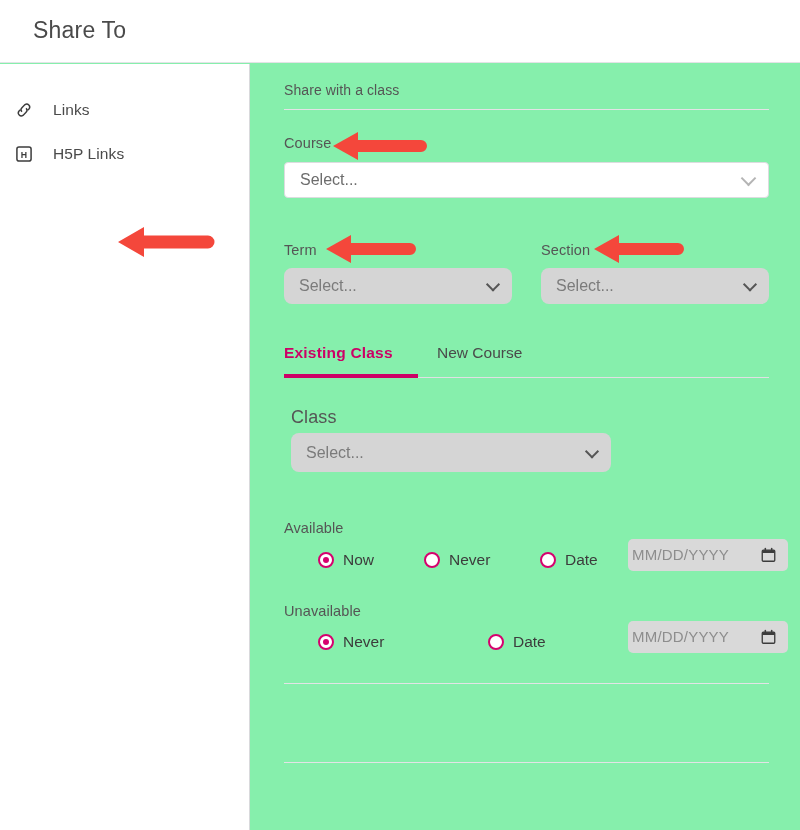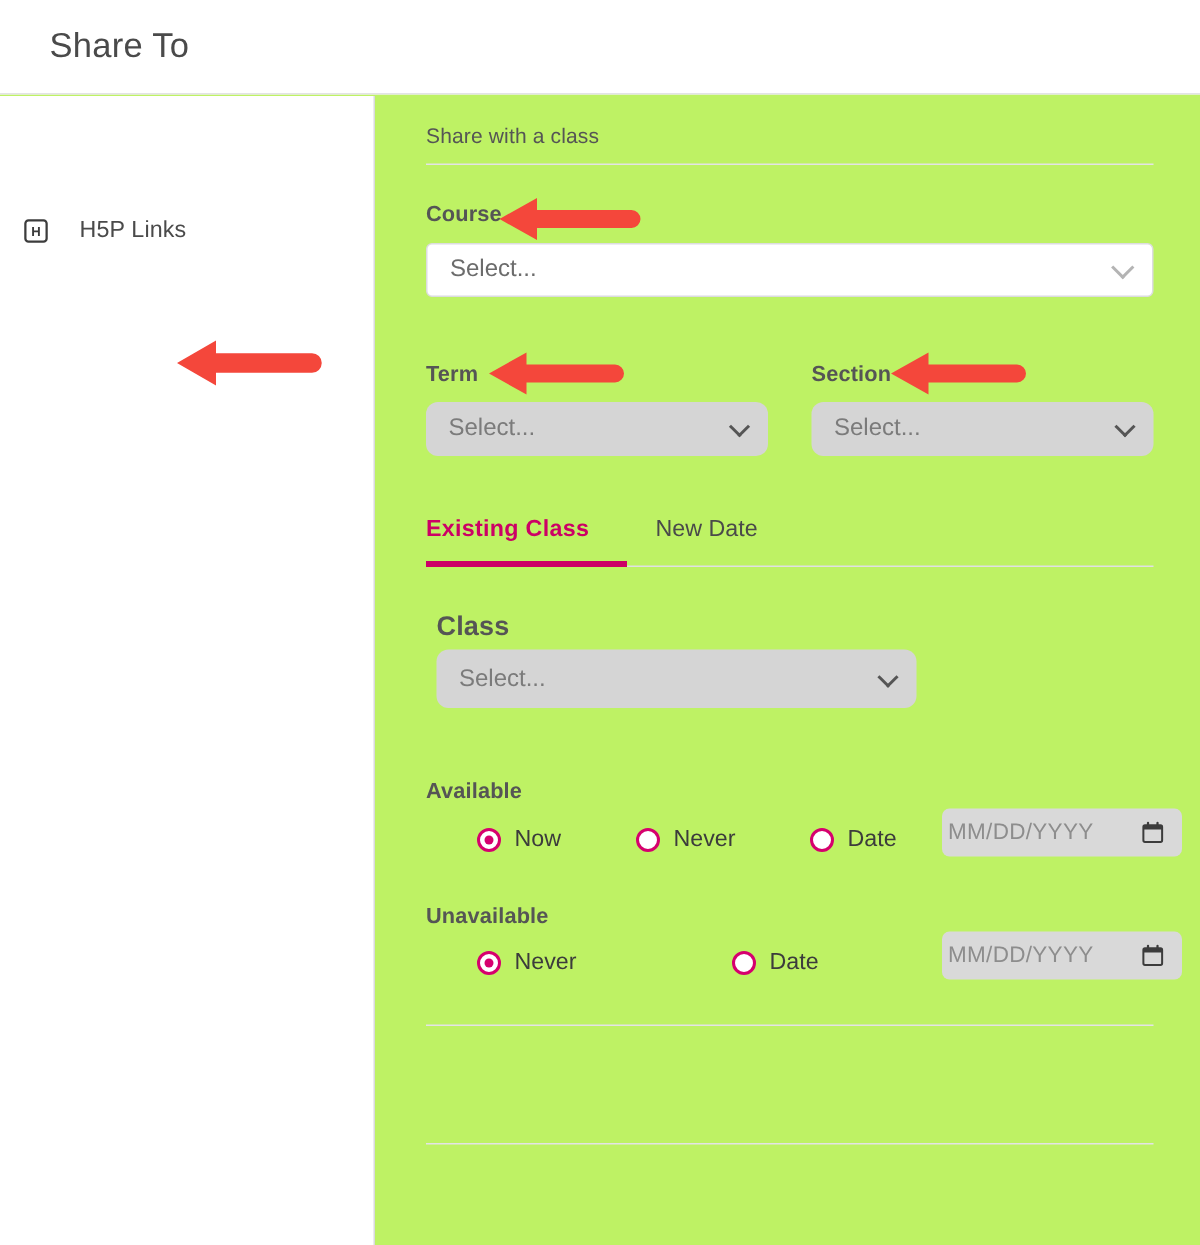--- a/index.html
+++ b/index.html
@@ -3,21 +3,21 @@
 <meta charset="utf-8">
 <style>
   * { box-sizing: border-box; margin: 0; padding: 0; }
   html, body {
     width: 800px; height: 830px;
     background: #ffffff;
     font-family: "Liberation Sans", sans-serif;
     color: #3c3c3c;
     overflow: hidden;
   }
-  #app { position: relative; width: 800px; height: 830px; background:#bef264; }
+  #app { position: relative; width: 800px; height: 830px; background:#86efac; }
 
   
   .header {
     position: absolute; left: 0; top: 0; width: 800px; height: 63px;
     border-bottom: 1px solid #e3e3e6; background: #fff;
   }
   .header-title {
     position: absolute; left: 33px; top: 17px;
     font-size: 23px; font-weight: 400; color: #4a4a4a; letter-spacing: .2px;
   }
@@ -46,21 +46,21 @@
     background: #a6005a;
   }
 
   
   .main { position: absolute; left: 251px; top: 64px; width: 549px; height: 766px; }
 
   .section-label {
     position: absolute; font-size: 14px; color: #555; letter-spacing: .1px;
   }
   .field-label {
-    position: absolute; font-size: 14.5px; color: #555; letter-spacing: .1px; font-weight: bold;
+    position: absolute; font-size: 14.5px; color: #555; letter-spacing: .1px;
   }
   .hr {
     position: absolute; height: 1px; background: #e3e3e6;
   }
 
   
   .select {
     position: absolute; display: flex; align-items: center;
     font-size: 16px; color: #6c6c6c;
   }
@@ -128,20 +128,29 @@
 <body>
 
 <div id="app">
 
   <div class="header">
     <div class="header-title">Share To</div>
   </div>
 
   <div class="sidebar">
 
+    <div class="nav-item" style="top:24px">
+      <span class="ico">
+        <svg width="20" height="20" viewBox="0 0 24 24" fill="none" stroke="#3c3c3c" stroke-width="1.7">
+          <path d="M9.5 14.2 A3.6 3.6 0 0 1 9.5 9.2 L13.2 5.5 A3.6 3.6 0 0 1 18.2 10.5 L16.3 12.4"></path>
+          <path d="M14.5 9.8 A3.6 3.6 0 0 1 14.5 14.8 L10.8 18.5 A3.6 3.6 0 0 1 5.8 13.5 L7.7 11.6"></path>
+        </svg>
+      </span>
+      <span class="lbl">Links</span>
+    </div>
 
     <div class="nav-item" style="top:68px">
       <span class="ico">
         <svg width="20" height="20" viewBox="0 0 24 24">
           <rect x="3.5" y="3.5" width="17" height="17" rx="2.5" fill="none" stroke="#3c3c3c" stroke-width="1.8"></rect>
           <text x="12" y="16.4" font-family="Liberation Sans, sans-serif" font-size="10.5" font-weight="700" fill="#3c3c3c" text-anchor="middle">H</text>
         </svg>
       </span>
       <span class="lbl">H5P Links</span>
     </div>
@@ -167,21 +176,21 @@
     </div>
 
     <div class="field-label" style="left:290px; top:178px;">Section</div>
     <div class="select disabled" style="left:290px; top:204px; width:228px; height:36px;">
       <span class="val">Select...</span>
       <span class="chev"></span>
     </div>
 
     <div class="tabs">
       <div class="tab sel" style="left:0;">Existing Class</div>
-      <div class="tab unsel" style="left:153px;">New Date</div>
+      <div class="tab unsel" style="left:153px;">New Course</div>
       <div class="tab-underline-base"></div>
       <div class="tab-underline-active"></div>
     </div>
 
     <div class="field-label" style="left:40px; top:343px; font-size:18px;">Class</div>
     <div class="select disabled" style="left:40px; top:369px; width:320px; height:39px;">
       <span class="val">Select...</span>
       <span class="chev"></span>
     </div>
 

